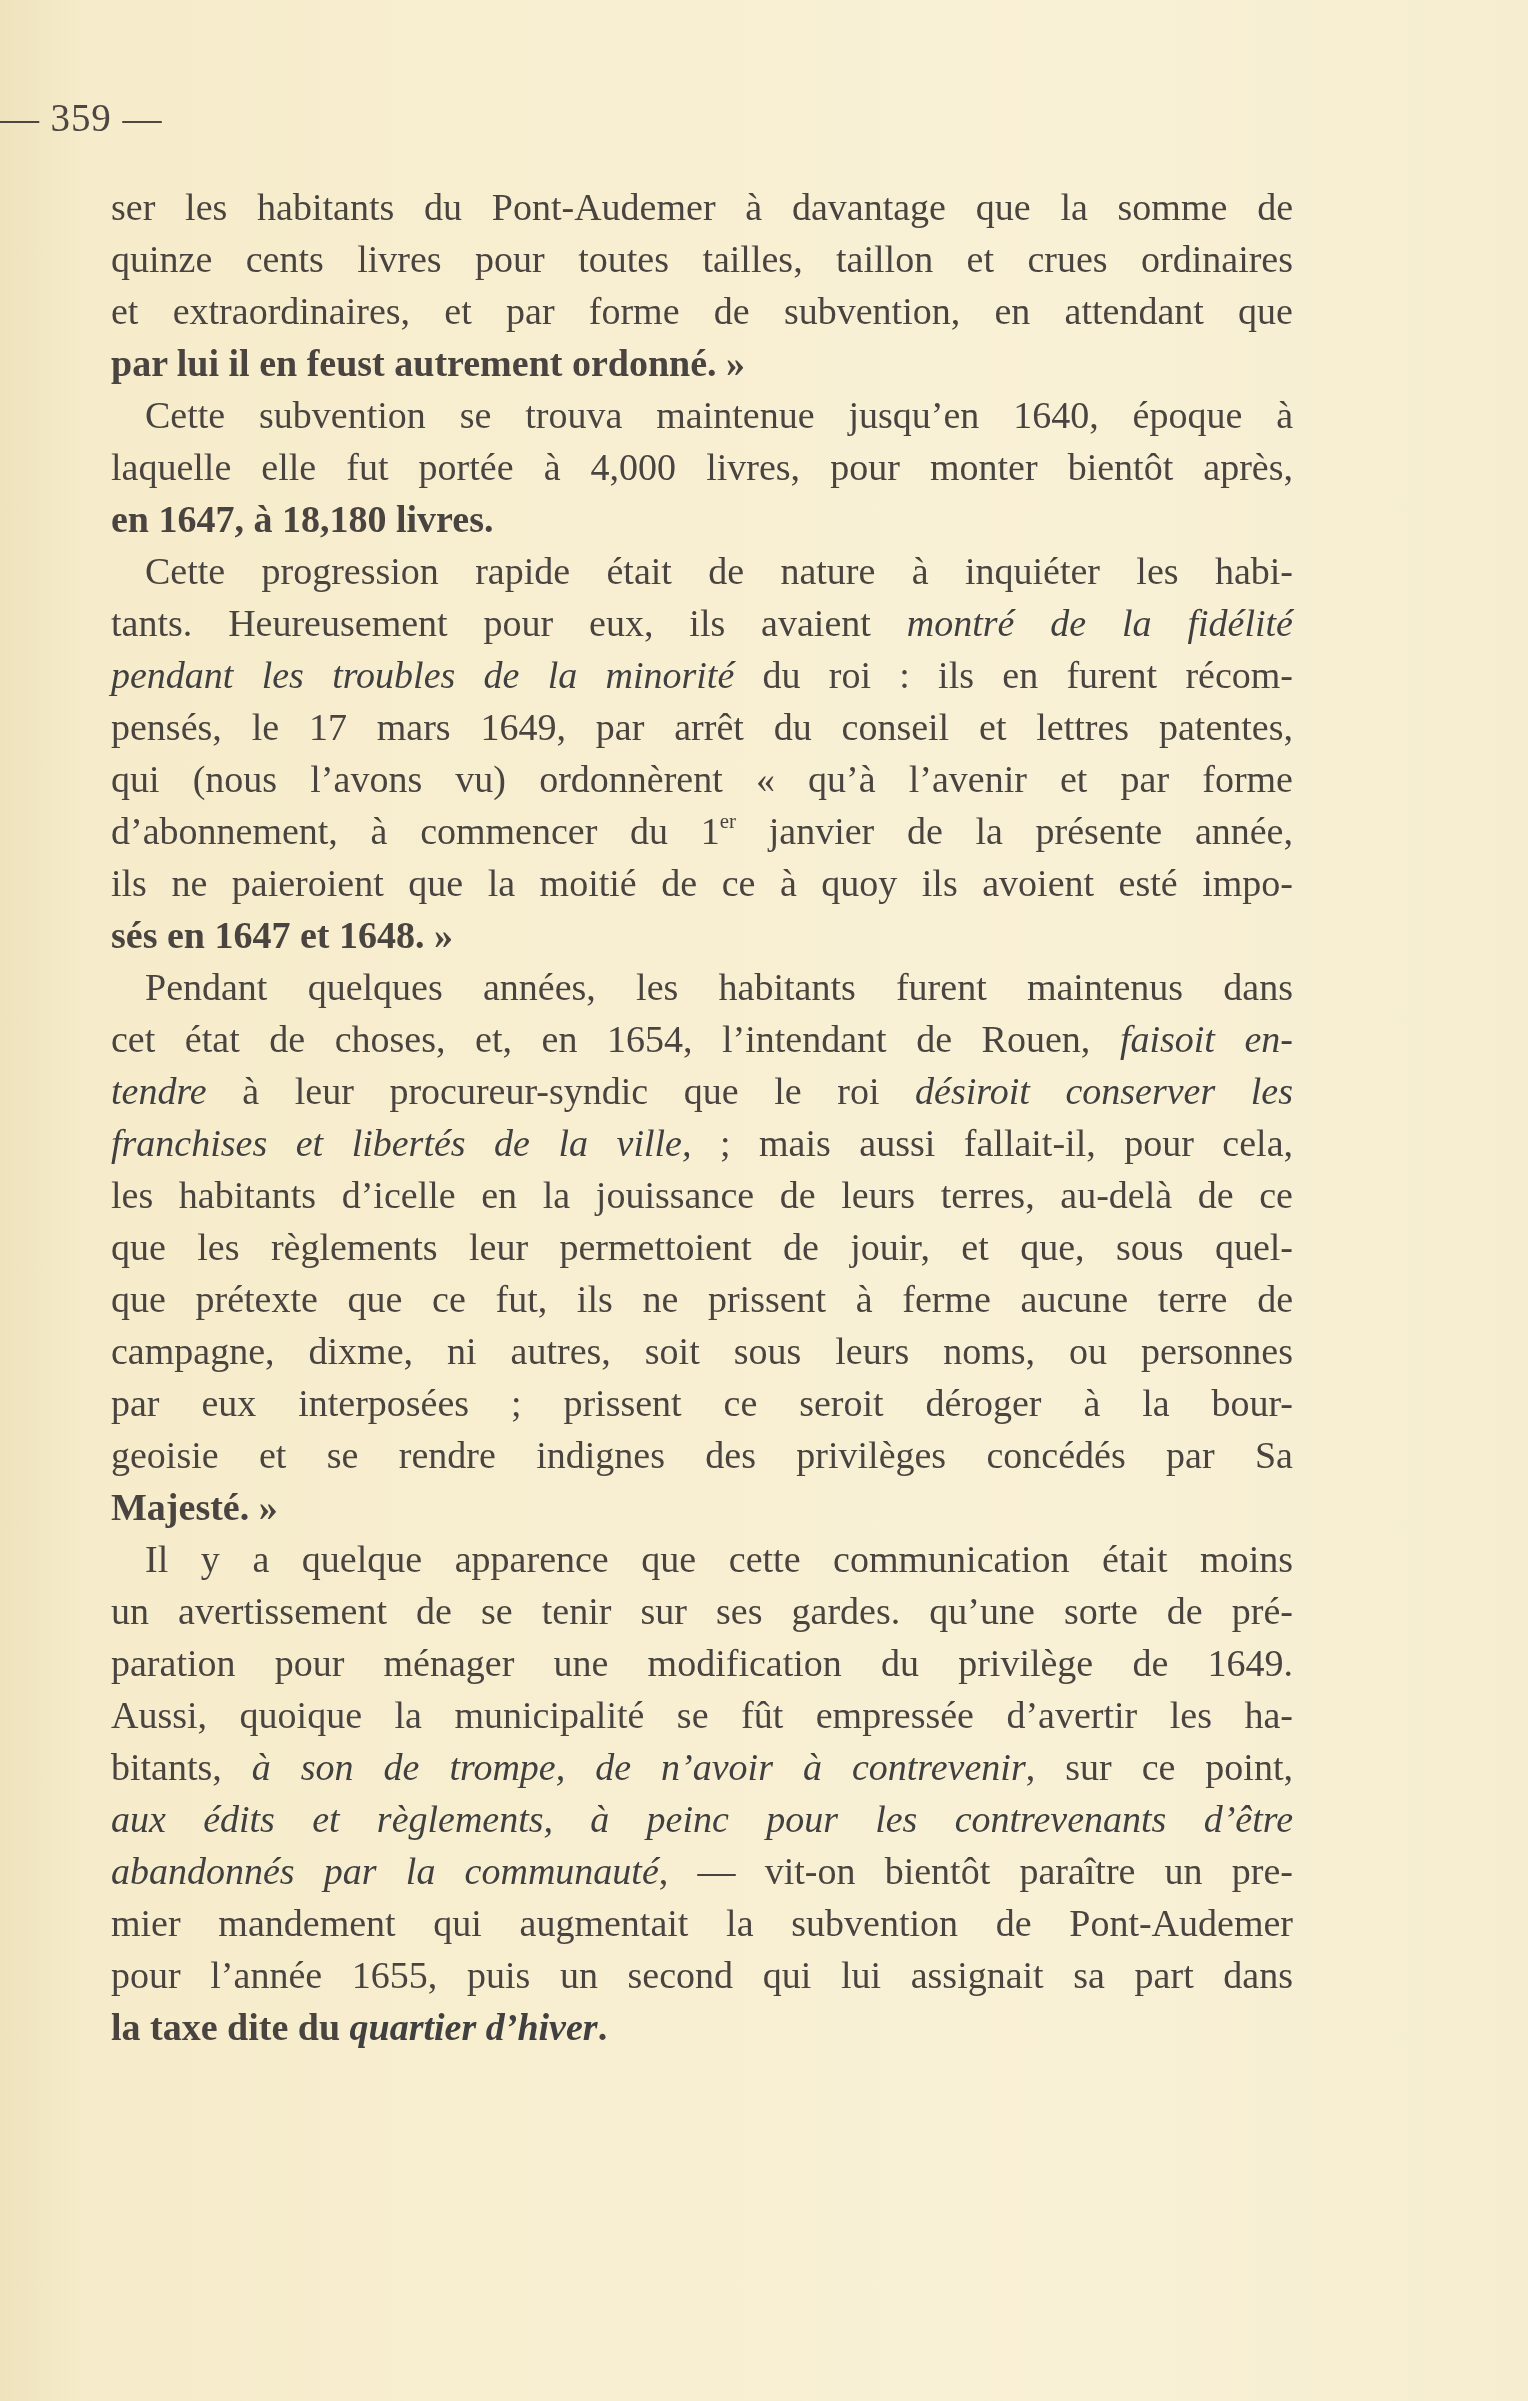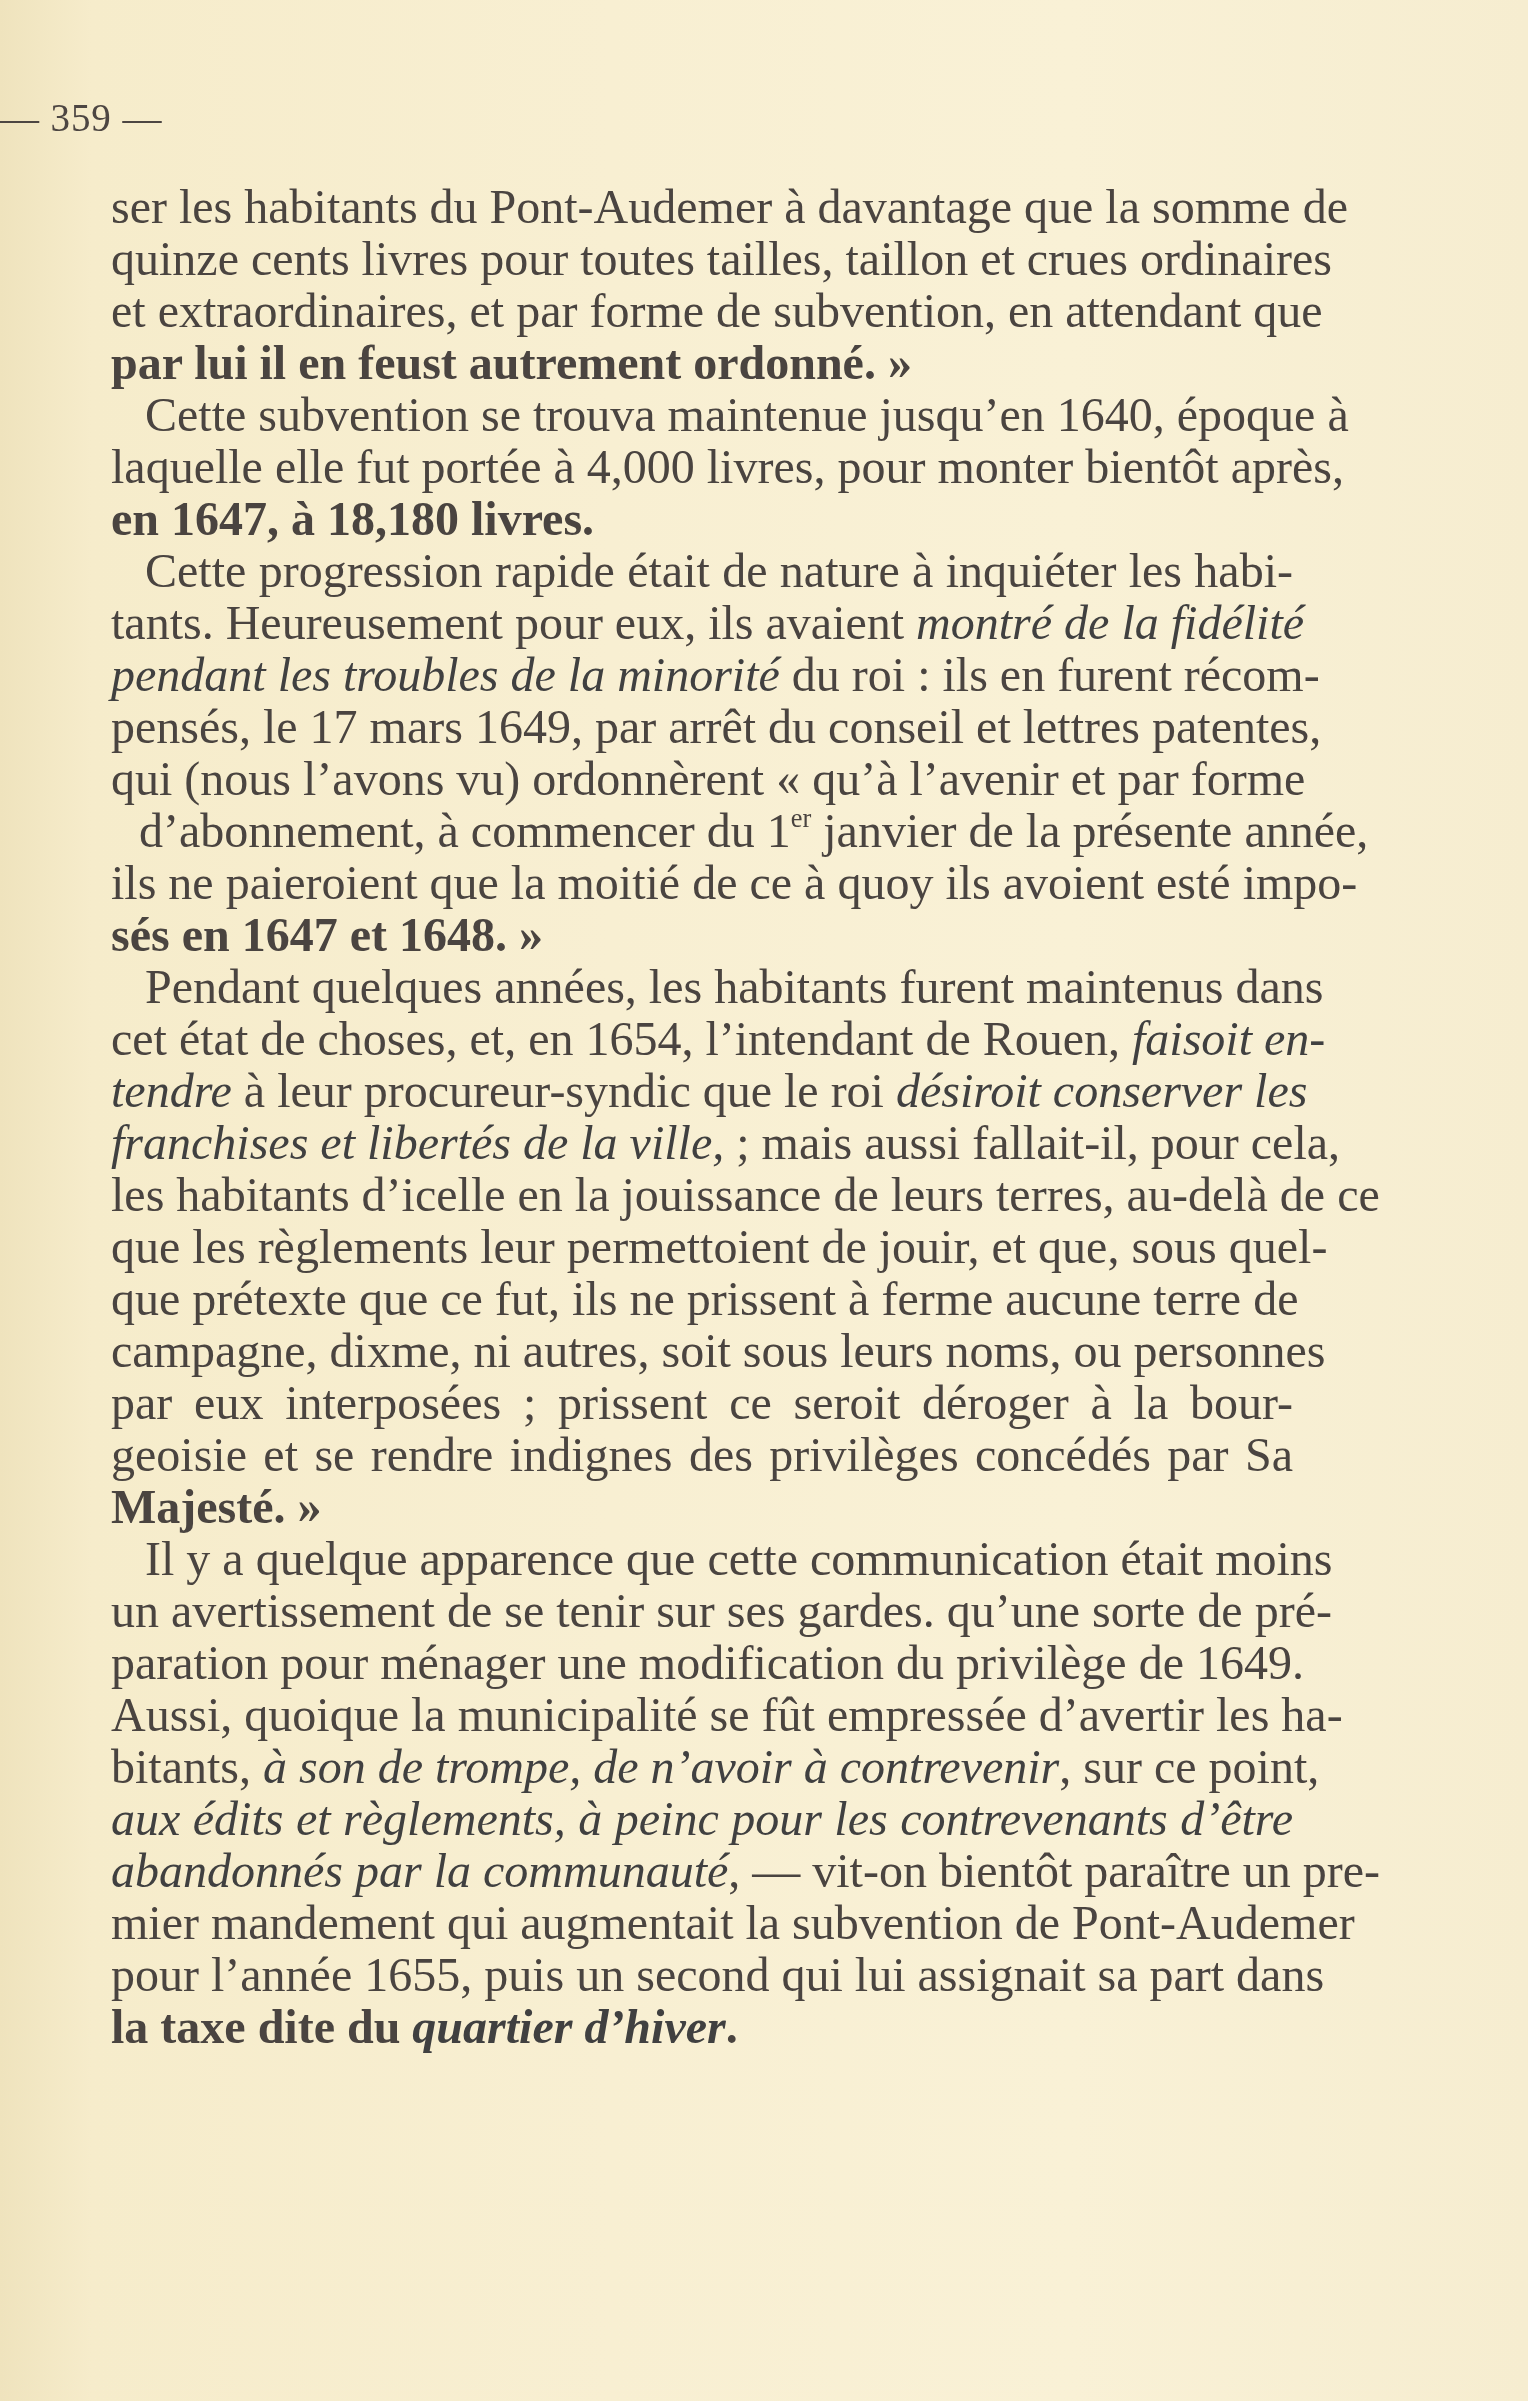--- a/index.html
+++ b/index.html
@@ -13,21 +13,21 @@
   .page-number {
     position: absolute; top: 93px; left: 0; width: 1528px;
     text-align: left; font-size: 39px; line-height: 50px; letter-spacing: 0.9px;
     color: #4d4642;
   }
   .body-text {
     position: absolute; left: 111px; top: 181px; width: 1182px;
   }
   .line {
     display: block; height: 52px; line-height: 52px;
-    font-size: 48px; white-space: nowrap;
+    font-size: 38px; white-space: nowrap;
     text-align: justify; text-align-last: justify;
     transform-origin: left center;
   }
   .line.last { text-align-last: left; font-weight: bold; }
   .line.indent { padding-left: 34px; }
   .it { font-style: italic; color: #404040; }
   sup { font-size: 0.55em; line-height: 0; vertical-align: 0.75em; }
 </style>
 </head>
 <body>
@@ -40,21 +40,21 @@
     <div class="line"><span>et extraordinaires, et par forme de subvention, en attendant que</span></div>
     <div class="line last"><span>par lui il en feust autrement ordonné. »</span></div>
     <div class="line indent"><span>Cette subvention se trouva maintenue jusqu’en 1640, époque à</span></div>
     <div class="line"><span>laquelle elle fut portée à 4,000 livres, pour monter bientôt après,</span></div>
     <div class="line last"><span>en 1647, à 18,180 livres.</span></div>
     <div class="line indent"><span>Cette progression rapide était de nature à inquiéter les habi-</span></div>
     <div class="line"><span>tants. Heureusement pour eux, ils avaient </span><span class="it">montré de la fidélité</span></div>
     <div class="line"><span class="it">pendant les troubles de la minorité</span><span> du roi : ils en furent récom-</span></div>
     <div class="line"><span>pensés, le 17 mars 1649, par arrêt du conseil et lettres patentes,</span></div>
     <div class="line"><span>qui (nous l’avons vu) ordonnèrent « qu’à l’avenir et par forme</span></div>
-    <div class="line" style="transform: scaleX(0.999988); width: 1182px; margin-left: 28px;"><span>d’abonnement, à commencer du 1</span><sup>er</sup><span> janvier de la présente année,</span></div>
+    <div class="line" style="transform: scaleX(0.999988); width: 1182px;"><span>d’abonnement, à commencer du 1</span><sup>er</sup><span> janvier de la présente année,</span></div>
     <div class="line"><span>ils ne paieroient que la moitié de ce à quoy ils avoient esté impo-</span></div>
     <div class="line last"><span>sés en 1647 et 1648. »</span></div>
     <div class="line indent"><span>Pendant quelques années, les habitants furent maintenus dans</span></div>
     <div class="line"><span>cet état de choses, et, en 1654, l’intendant de Rouen, </span><span class="it">faisoit en-</span></div>
     <div class="line"><span class="it">tendre</span><span> à leur procureur-syndic que le roi </span><span class="it">désiroit conserver les</span></div>
     <div class="line"><span class="it">franchises et libertés de la ville,</span><span> ; mais aussi fallait-il, pour cela,</span></div>
     <div class="line"><span>les habitants d’icelle en la jouissance de leurs terres, au-delà de ce</span></div>
     <div class="line"><span>que les règlements leur permettoient de jouir, et que, sous quel-</span></div>
     <div class="line"><span>que prétexte que ce fut, ils ne prissent à ferme aucune terre de</span></div>
     <div class="line"><span>campagne, dixme, ni autres, soit sous leurs noms, ou personnes</span></div>

